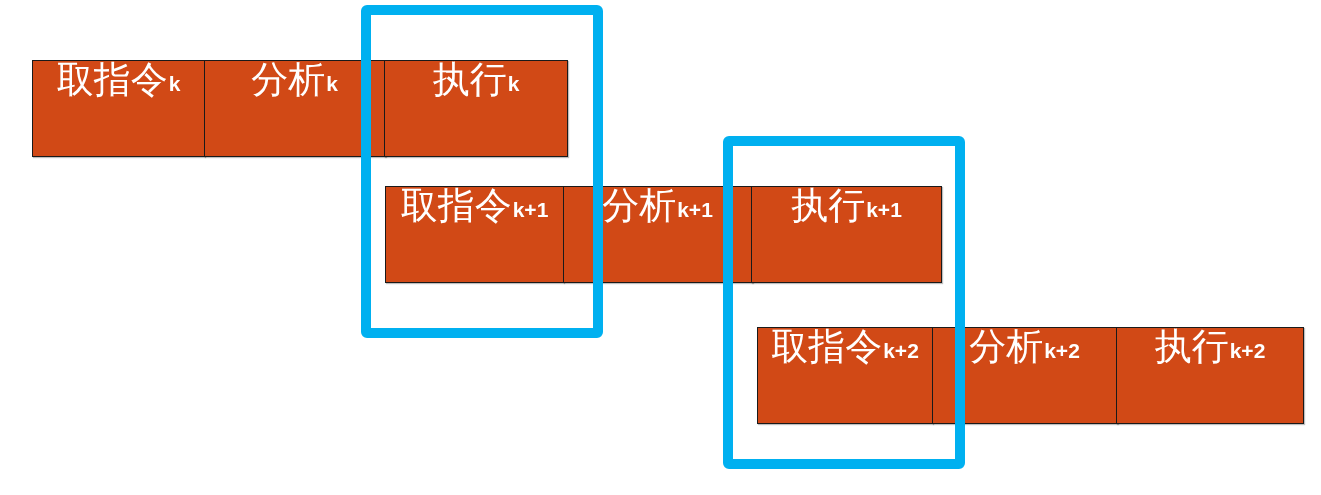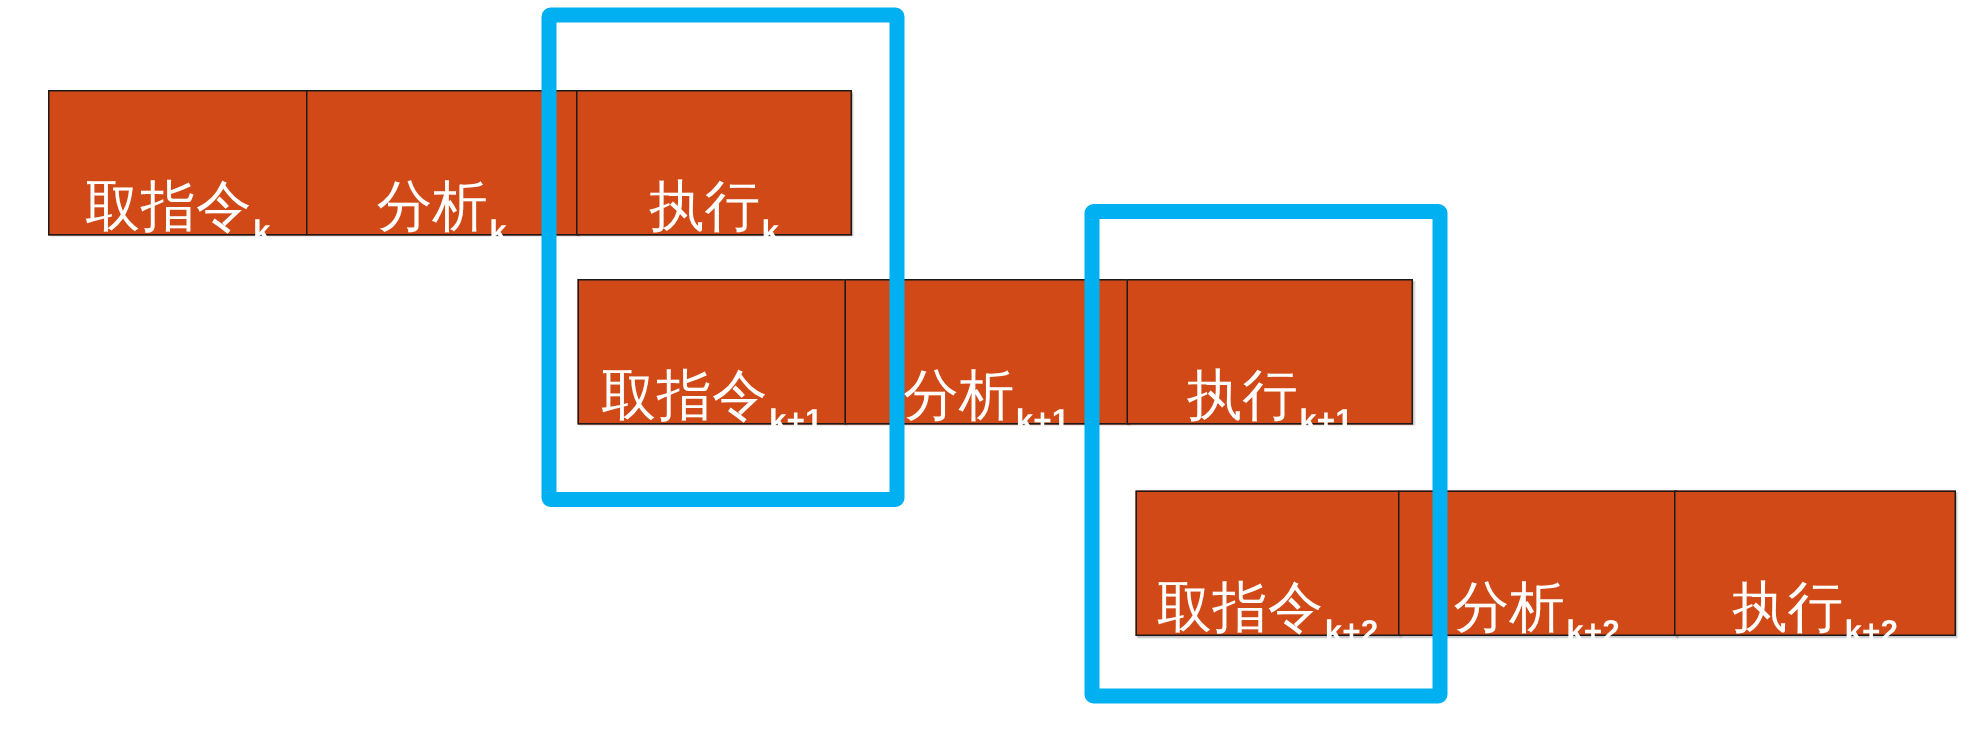--- a/index.html
+++ b/index.html
@@ -22,21 +22,21 @@
       box-sizing: border-box;
     }
     .stage-cell {
       position: relative;
       height: 100%;
       box-sizing: border-box;
       background: #d14916;
       border: 1.5px solid #1a1a1a;
       margin-left: -1.5px;
       display: flex;
-      align-items: flex-end;
+      align-items: flex-start;
       justify-content: center;
       color: #ffffff;
       white-space: nowrap;
       box-shadow: 1px 1px 1px rgba(0,0,0,0.25);
     }
     .stage-cell:first-child { margin-left: 0; }
     .stage-name {
       font-size: 37px;
       font-weight: normal;
       letter-spacing: 0px;

